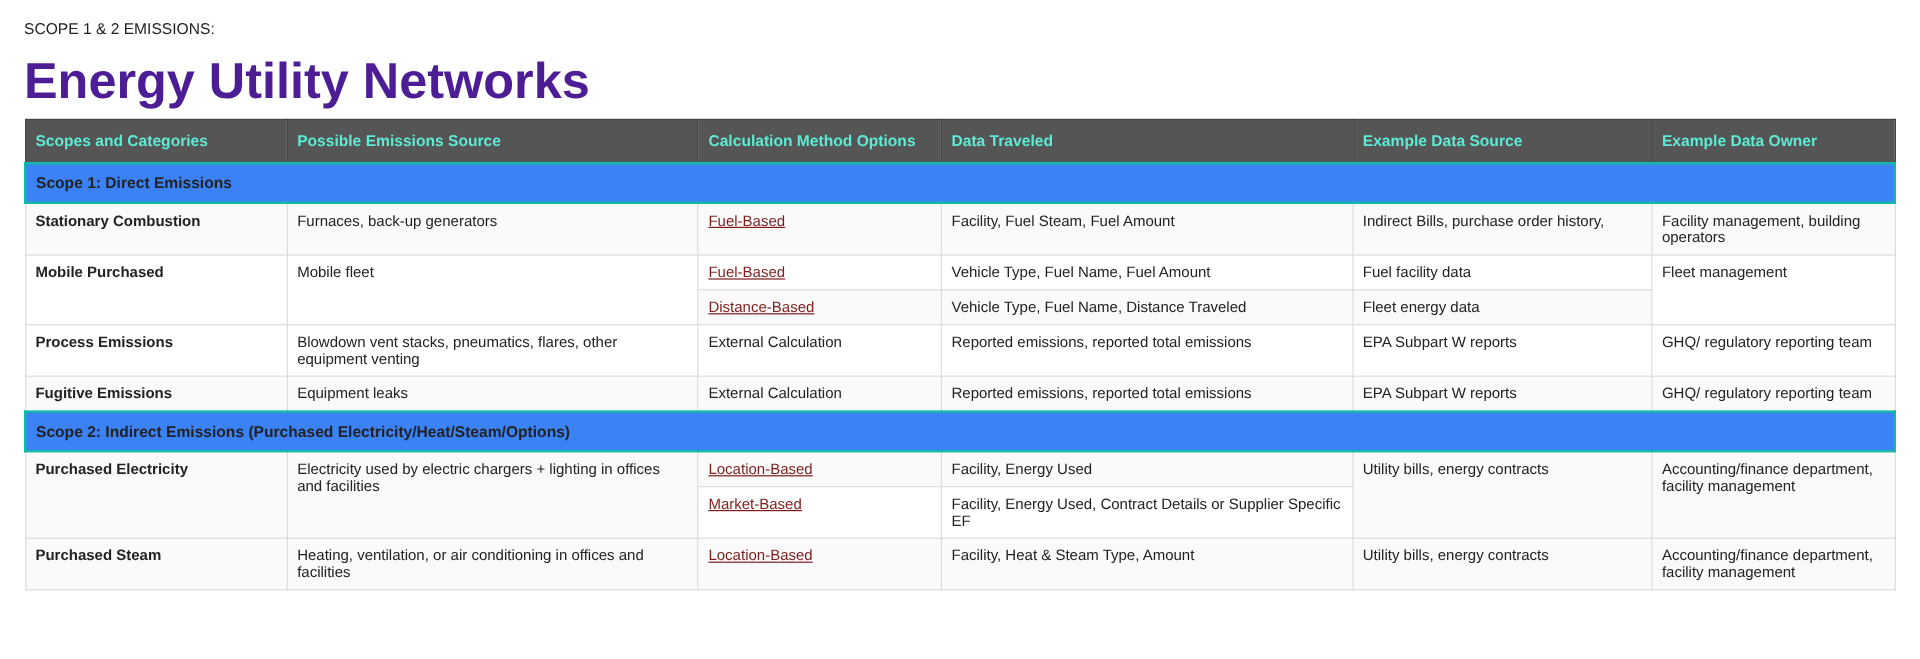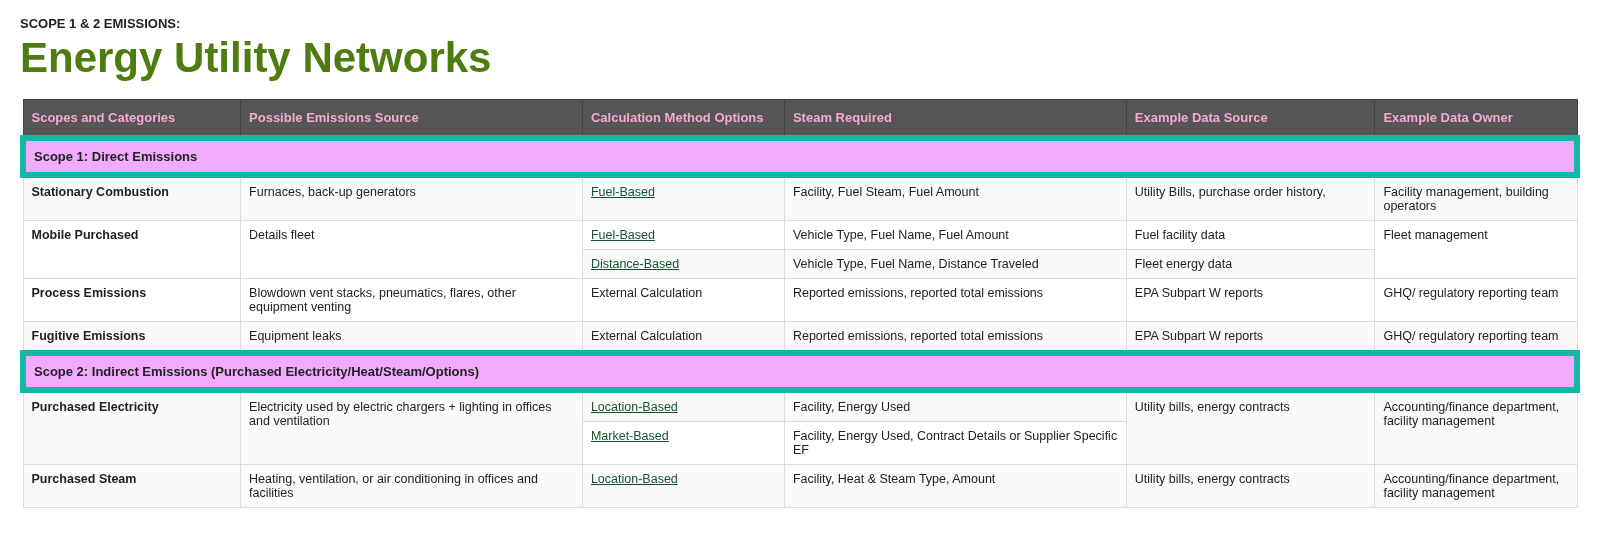--- a/index.html
+++ b/index.html
@@ -5,77 +5,77 @@
     * { box-sizing: border-box; margin: 0; padding: 0; }
     body {
       font-family: Arial, sans-serif;
       font-size: 13px;
       background: #fff;
       color: #222;
       padding: 16px 20px;
     }
     .page-subtitle {
       font-size: 13px;
-      font-weight: bold;
+      font-weight: normal;
       color: #222;
-      margin-bottom: 4px;
+      margin-bottom: 14px;
     }
     .page-title {
       font-size: 42px;
       font-weight: 900;
-      color: #4d7c0f;
-      margin-bottom: 18px;
+      color: #4c1d95;
+      margin-bottom: 8px;
       line-height: 1.1;
     }
     table {
       width: 100%;
       border-collapse: collapse;
       table-layout: fixed;
     }
     col.col1 { width: 14%; }
     col.col2 { width: 22%; }
     col.col3 { width: 13%; }
     col.col4 { width: 22%; }
     col.col5 { width: 16%; }
     col.col6 { width: 13%; }
 
     thead th {
       background: #555;
-      color: #f9a8d4;
+      color: #5eead4;
       padding: 10px 8px;
       font-weight: bold;
       font-size: 13px;
       text-align: left;
       border: 1px solid #444;
     }
     tbody tr td {
       padding: 7px 8px;
       vertical-align: top;
       border: 1px solid #ddd;
       font-size: 12.5px;
     }
     tr.section-header td {
-      background: #f0abfc;
+      background: #3b82f6;
       font-weight: bold;
       font-size: 13px;
       padding: 8px 8px;
-      border: 6px solid #14b8a6;
+      border: 2px solid #14b8a6;
       margin-top: 44px;
     }
     tr.data-row td {
       background: #fff;
     }
     tr.data-row:nth-child(even) td {
       background: #fafafa;
     }
     td.bold-cell {
       font-weight: bold;
     }
     a.method-link {
-      color: #14532d;
+      color: #7f1d1d;
       cursor: pointer;
       display: block;
       margin-bottom: 2px;
     }
     a.method-link:last-child {
       margin-bottom: 0;
     }
   </style>
 </head>
 <body>
@@ -90,42 +90,42 @@
     <col class="col3">
     <col class="col4">
     <col class="col5">
     <col class="col6">
   </colgroup>
   <thead>
     <tr>
       <th>Scopes and Categories</th>
       <th>Possible Emissions Source</th>
       <th>Calculation Method Options</th>
-      <th>Steam Required</th>
+      <th>Data Traveled</th>
       <th>Example Data Source</th>
       <th>Example Data Owner</th>
     </tr>
   </thead>
   <tbody id="table-body">
   <tr class="section-header">
         <td colspan="6">Scope 1: Direct Emissions</td>
       </tr>
       <tr class="data-row">
         <td class="bold-cell">Stationary Combustion</td>
         <td>Furnaces, back-up generators</td>
         <td>
           <a class="method-link" href="#">Fuel-Based</a>
         </td>
         <td>Facility, Fuel Steam, Fuel Amount</td>
-        <td>Utility Bills, purchase order history,</td>
+        <td>Indirect Bills, purchase order history,</td>
         <td>Facility management, building operators</td>
       </tr>
       <tr class="data-row">
         <td class="bold-cell" rowspan="2">Mobile Purchased</td>
-        <td rowspan="2">Details fleet</td>
+        <td rowspan="2">Mobile fleet</td>
         <td>
           <a class="method-link" href="#">Fuel-Based</a>
         </td>
         <td>Vehicle Type, Fuel Name, Fuel Amount</td>
         <td>Fuel facility data</td>
         <td rowspan="2">Fleet management</td>
       </tr>
       <tr class="data-row">
         <td>
           <a class="method-link" href="#">Distance-Based</a>
@@ -147,21 +147,21 @@
         <td>External Calculation</td>
         <td>Reported emissions, reported total emissions</td>
         <td>EPA Subpart W reports</td>
         <td>GHQ/ regulatory reporting team</td>
       </tr>
       <tr class="section-header">
         <td colspan="6">Scope 2: Indirect Emissions (Purchased Electricity/Heat/Steam/Options)</td>
       </tr>
       <tr class="data-row">
         <td class="bold-cell" rowspan="2">Purchased Electricity</td>
-        <td rowspan="2">Electricity used by electric chargers + lighting in offices and ventilation</td>
+        <td rowspan="2">Electricity used by electric chargers + lighting in offices and facilities</td>
         <td>
           <a class="method-link" href="#">Location-Based</a>
         </td>
         <td>Facility, Energy Used</td>
         <td rowspan="2">Utility bills, energy contracts</td>
         <td rowspan="2">Accounting/finance department, facility management</td>
       </tr>
       <tr class="data-row">
         <td>
           <a class="method-link" href="#">Market-Based</a>

